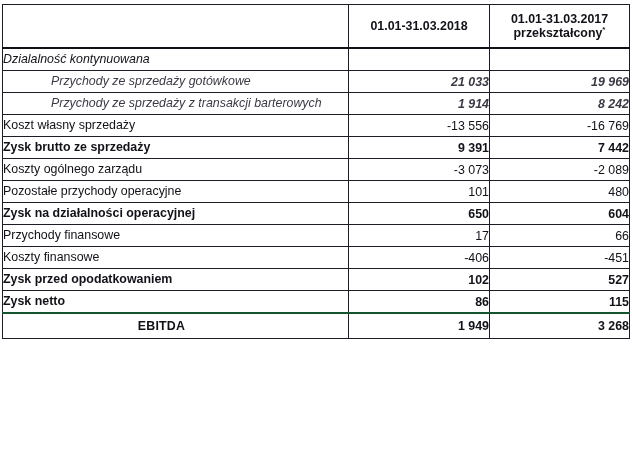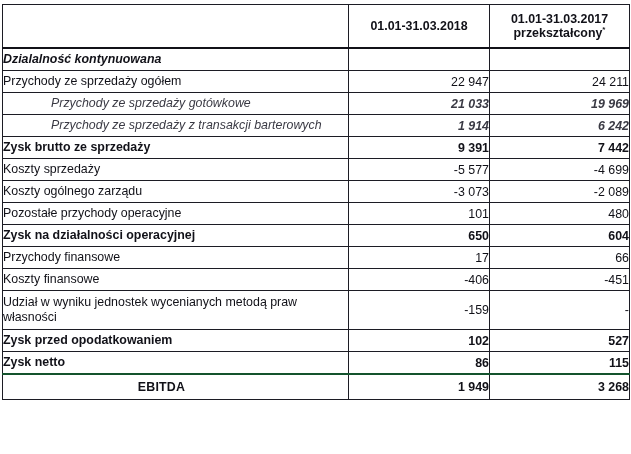--- a/index.html
+++ b/index.html
@@ -64,21 +64,21 @@
     line-height: 15px;
   }
   td.val {
     text-align: right;
     padding: 1px 9px 2px 4px;
     white-space: nowrap;
   }
   tr.r td { height: 21px; }
 
   tr.bold td, tr.bold td.val { font-weight: bold; }
-  tr.section td.lbl { font-weight: bold; font-style: italic; }
+  tr.section td.lbl { font-weight: normal; font-style: italic; }
   tr.sub td.lbl {
     font-style: italic;
     padding-left: 48px;
     color: #3a3a44;
   }
   tr.sub td.val {
     font-style: italic;
     color: #3a3a44;
     font-weight: bold;
   }
@@ -109,44 +109,39 @@
           <span class="hdr-l2"><span>przekształcony</span><span class="star">*</span></span>
         </th>
       </tr>
     </thead>
     <tbody id="fin-body">
         <tr class="r section">
           <td class="lbl">Dzialalność kontynuowana</td>
           <td class="val"></td>
           <td class="val"></td>
         </tr>
-        <tr class="r ">
-          <td class="lbl">Przychody ze sprzedaży ogółem</td>
-          <td class="val">22 947</td>
-          <td class="val">24 211</td>
-        </tr>
         <tr class="r sub">
           <td class="lbl">Przychody ze sprzedaży gotówkowe</td>
           <td class="val">21 033</td>
           <td class="val">19 969</td>
         </tr>
         <tr class="r sub">
           <td class="lbl">Przychody ze sprzedaży z transakcji barterowych</td>
           <td class="val">1 914</td>
-          <td class="val">6 242</td>
+          <td class="val">8 242</td>
+        </tr>
+        <tr class="r ">
+          <td class="lbl">Koszt własny sprzedaży</td>
+          <td class="val">-13 556</td>
+          <td class="val">-16 769</td>
         </tr>
         <tr class="r bold">
           <td class="lbl">Zysk  brutto ze sprzedaży</td>
           <td class="val">9 391</td>
           <td class="val">7 442</td>
-        </tr>
-        <tr class="r ">
-          <td class="lbl">Koszty sprzedaży</td>
-          <td class="val">-5 577</td>
-          <td class="val">-4 699</td>
         </tr>
         <tr class="r ">
           <td class="lbl">Koszty ogólnego zarządu</td>
           <td class="val">-3 073</td>
           <td class="val">-2 089</td>
         </tr>
         <tr class="r ">
           <td class="lbl">Pozostałe przychody operacyjne</td>
           <td class="val">101</td>
           <td class="val">480</td>
@@ -159,25 +154,20 @@
         <tr class="r ">
           <td class="lbl">Przychody finansowe</td>
           <td class="val">17</td>
           <td class="val">66</td>
         </tr>
         <tr class="r ">
           <td class="lbl">Koszty finansowe</td>
           <td class="val">-406</td>
           <td class="val">-451</td>
         </tr>
-        <tr class="r tall">
-          <td class="lbl">Udział w wyniku jednostek wycenianych metodą praw własności</td>
-          <td class="val">-159</td>
-          <td class="val">-</td>
-        </tr>
         <tr class="r bold">
           <td class="lbl">Zysk przed opodatkowaniem</td>
           <td class="val">102</td>
           <td class="val">527</td>
         </tr>
         <tr class="r bold">
           <td class="lbl">Zysk netto</td>
           <td class="val">86</td>
           <td class="val">115</td>
         </tr>

